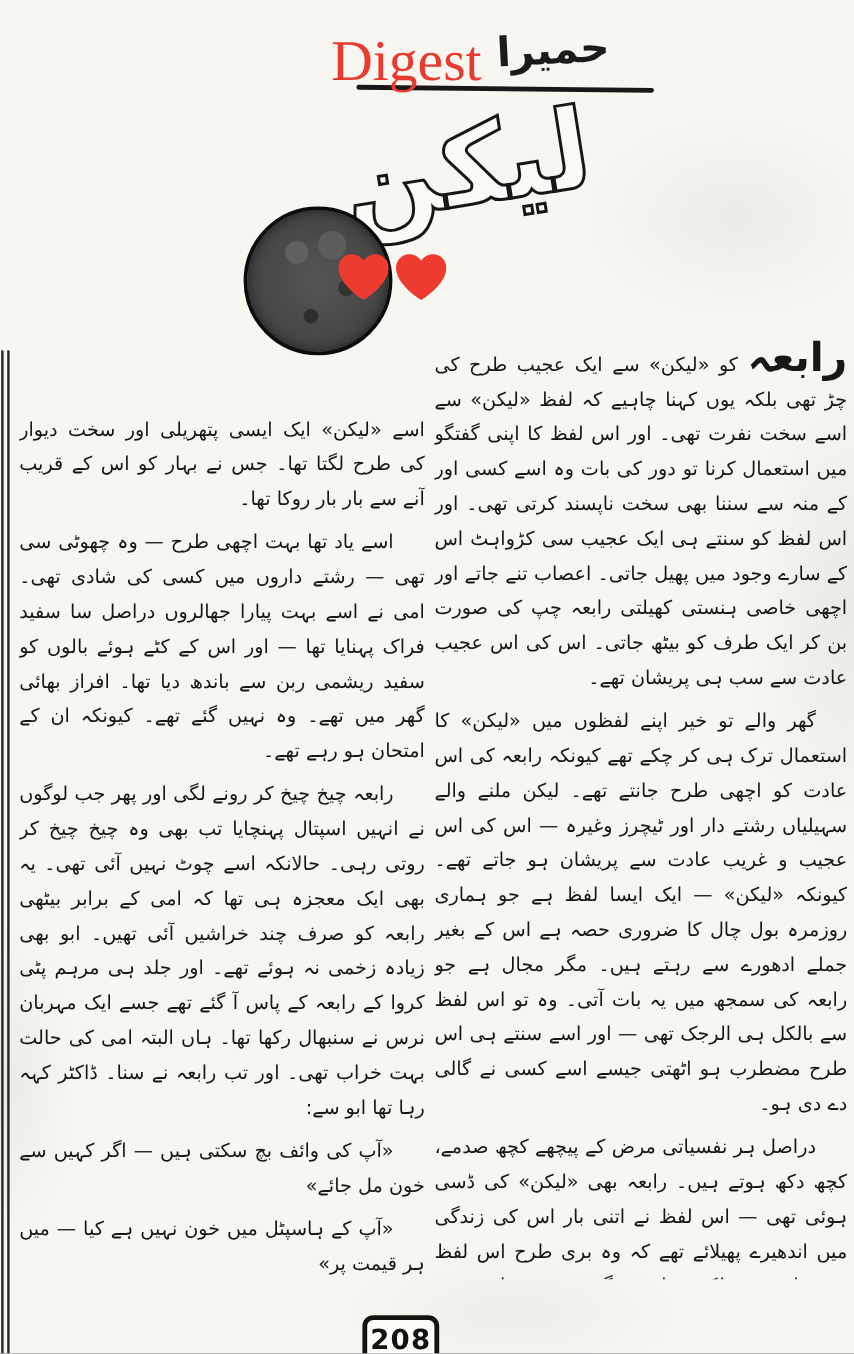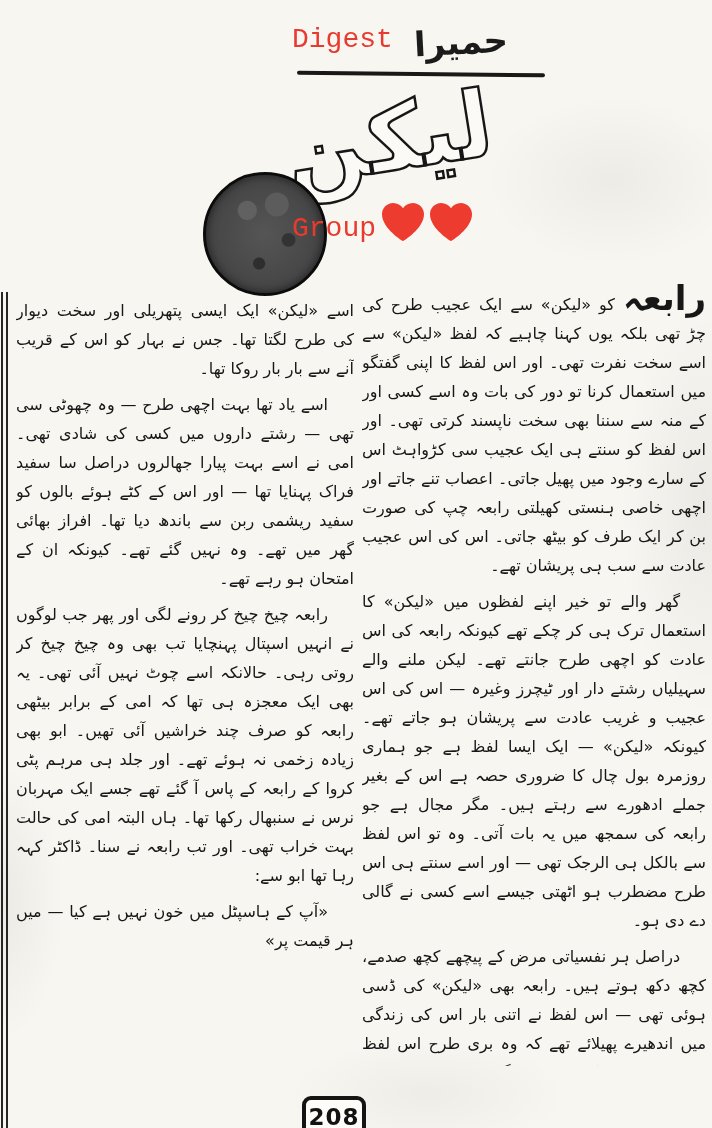--- a/index.html
+++ b/index.html
@@ -52,41 +52,41 @@
       radial-gradient(circle at 35% 30%, #616161 0 8%, transparent 9%),
       radial-gradient(circle at 70% 55%, #333 0 6%, transparent 7%),
       radial-gradient(circle at 45% 75%, #2e2e2e 0 5%, transparent 6%),
       radial-gradient(circle at 60% 25%, #5c5c5c 0 10%, transparent 11%),
       radial-gradient(circle at 50% 50%, #555 0%, #474747 60%, #3a3a3a 100%);
     box-shadow:inset 0 0 10px rgba(0,0,0,.55);
   }
 
   
   .overlay-line{
-    position:absolute;left:292px;
-    font-family:Liberation Mono, monospace;
-    font-size:28px;font-weight:400;
+    position:absolute;left:276px;
+    font-family:Liberation Serif, serif;
+    font-size:48px;font-weight:400;
     color:var(--accent,#e93a2f);
     white-space:nowrap;
   }
   .ov-1{top:24px;} .ov-2{top:84px;} .ov-3{top:144px;} .ov-4{top:202px;}
   .heart{display:inline-block;width:42px;height:40px;vertical-align:-6px;margin-left:6px;}
   .heart svg{display:block;width:100%;height:100%;}
 
   
   .col{
     position:absolute;direction:rtl;text-align:justify;
     font-size:16px;line-height:29px;overflow:hidden;
     color:#171717;
   }
   .col-right{left:362px;top:284px;width:344px;height:782px;}
   .col-left{left:16px;top:296px;width:338px;height:816px;}
   .para{margin:0 0 7px 0;}
   .para.indent{text-indent:26px;}
-  .col-left .para:first-child{text-indent:0;}
+  .col-left .para:first-child{text-indent:0;margin-top:47px;}
   .lead{font-size:34px;font-weight:bold;letter-spacing:0.5px;}
 
   
   .page-num{
     position:absolute;left:302px;top:1096px;width:64px;height:44px;
     border:4px solid #141414;border-radius:9px;
     background:#fdfcf9;
     font-family:"DejaVu Sans", sans-serif;
     font-size:23px;font-weight:bold;color:#121212;
     text-align:center;line-height:34px;letter-spacing:1px;
@@ -102,38 +102,39 @@
   <div class="rule-v inner"></div>
 
   <div class="calli">حمیرا</div>
   <div class="header-rule"></div>
 
   <div class="story-title">لیکن</div>
 
   <div class="blot-circle"></div>
 
   <div class="overlay-line ov-1">Digest</div>
-  <div class="overlay-line ov-4"><span>Group</span><span class="heart"><svg viewBox="0 0 32 29">
+  <div class="overlay-line ov-4"><span class="heart"><svg viewBox="0 0 32 29">
           <path fill="#ee3b30" d="M16 29C16 29 0 19.5 0 8.5 C0 3.8 3.8 0 8.5 0 C11.6 0 14.4 1.6 16 4 C17.6 1.6 20.4 0 23.5 0 C28.2 0 32 3.8 32 8.5 C32 19.5 16 29 16 29 Z"></path>
         </svg></span><span class="heart"><svg viewBox="0 0 32 29">
           <path fill="#ee3b30" d="M16 29C16 29 0 19.5 0 8.5 C0 3.8 3.8 0 8.5 0 C11.6 0 14.4 1.6 16 4 C17.6 1.6 20.4 0 23.5 0 C28.2 0 32 3.8 32 8.5 C32 19.5 16 29 16 29 Z"></path>
         </svg></span></div>
 
   <div class="col col-right">
     <p class="para"><span class="lead">رابعہ</span><span> کو «لیکن» سے ایک عجیب طرح کی چڑ تھی بلکہ یوں کہنا چاہیے کہ لفظ «لیکن» سے اسے سخت نفرت تھی۔ اور اس لفظ کا اپنی گفتگو میں استعمال کرنا تو دور کی بات وہ اسے کسی اور کے منہ سے سننا بھی سخت ناپسند کرتی تھی۔ اور اس لفظ کو سنتے ہی ایک عجیب سی کڑواہٹ اس کے سارے وجود میں پھیل جاتی۔ اعصاب تنے جاتے اور اچھی خاصی ہنستی کھیلتی رابعہ چپ کی صورت بن کر ایک طرف کو بیٹھ جاتی۔ اس کی اس عجیب عادت سے سب ہی پریشان تھے۔</span></p>
     <div>
         <p class="para indent">گھر والے تو خیر اپنے لفظوں میں «لیکن» کا استعمال ترک ہی کر چکے تھے کیونکہ رابعہ کی اس عادت کو اچھی طرح جانتے تھے۔ لیکن ملنے والے سہیلیاں رشتے دار اور ٹیچرز وغیرہ — اس کی اس عجیب و غریب عادت سے پریشان ہو جاتے تھے۔ کیونکہ «لیکن» — ایک ایسا لفظ ہے جو ہماری روزمرہ بول چال کا ضروری حصہ ہے اس کے بغیر جملے ادھورے سے رہتے ہیں۔ مگر مجال ہے جو رابعہ کی سمجھ میں یہ بات آتی۔ وہ تو اس لفظ سے بالکل ہی الرجک تھی — اور اسے سنتے ہی اس طرح مضطرب ہو اٹھتی جیسے اسے کسی نے گالی دے دی ہو۔</p>
         <p class="para indent">دراصل ہر نفسیاتی مرض کے پیچھے کچھ صدمے، کچھ دکھ ہوتے ہیں۔ رابعہ بھی «لیکن» کی ڈسی ہوئی تھی — اس لفظ نے اتنی بار اس کی زندگی میں اندھیرے پھیلائے تھے کہ وہ بری طرح اس لفظ سے خائف — بلکہ بیزار ہو گئی تھی — اسے یوں لگتا تھا۔ جیسے اس کی زندگی میں آنے والی کئی اچھی خبروں کا راستہ اسی ایک منحوس لفظ نے روک دیا ہوا ور اسی ایک چار حرفی «لیکن» نے ڈھیر ساری خوشیوں کو جو اس کی زندگی میں شامل ہونا چاہتی تھیں — بڑی آسانی سے پیچھے دھکیل دیا تھا۔ اور قہقہہ لگاتا ہوا منہ چڑاتا ہوا رابعہ کے سامنے آ کھڑا ہوا تھا۔</p>
       </div>
   </div>
 
   <div class="col col-left">
     <div>
         <p class="para indent">اسے «لیکن» ایک ایسی پتھریلی اور سخت دیوار کی طرح لگتا تھا۔ جس نے بہار کو اس کے قریب آنے سے بار بار روکا تھا۔</p>
         <p class="para indent">اسے یاد تھا بہت اچھی طرح — وہ چھوٹی سی تھی — رشتے داروں میں کسی کی شادی تھی۔ امی نے اسے بہت پیارا جھالروں دراصل سا سفید فراک پہنایا تھا — اور اس کے کٹے ہوئے بالوں کو سفید ریشمی ربن سے باندھ دیا تھا۔ افراز بھائی گھر میں تھے۔ وہ نہیں گئے تھے۔ کیونکہ ان کے امتحان ہو رہے تھے۔</p>
         <p class="para indent">رابعہ چیخ چیخ کر رونے لگی اور پھر جب لوگوں نے انہیں اسپتال پہنچایا تب بھی وہ چیخ چیخ کر روتی رہی۔ حالانکہ اسے چوٹ نہیں آئی تھی۔ یہ بھی ایک معجزہ ہی تھا کہ امی کے برابر بیٹھی رابعہ کو صرف چند خراشیں آئی تھیں۔ ابو بھی زیادہ زخمی نہ ہوئے تھے۔ اور جلد ہی مرہم پٹی کروا کے رابعہ کے پاس آ گئے تھے جسے ایک مہربان نرس نے سنبھال رکھا تھا۔ ہاں البتہ امی کی حالت بہت خراب تھی۔ اور تب رابعہ نے سنا۔ ڈاکٹر کہہ رہا تھا ابو سے:</p>
+        <p class="para indent">«آپ کی وائف بچ سکتی ہیں — اگر کہیں سے خون مل جائے»</p>
         <p class="para indent">«آپ کے ہاسپٹل میں خون نہیں ہے کیا — میں ہر قیمت پر»</p>
       </div>
   </div>
 
   <div class="page-num">208</div>
 
 </div>
 
 </body></html>

